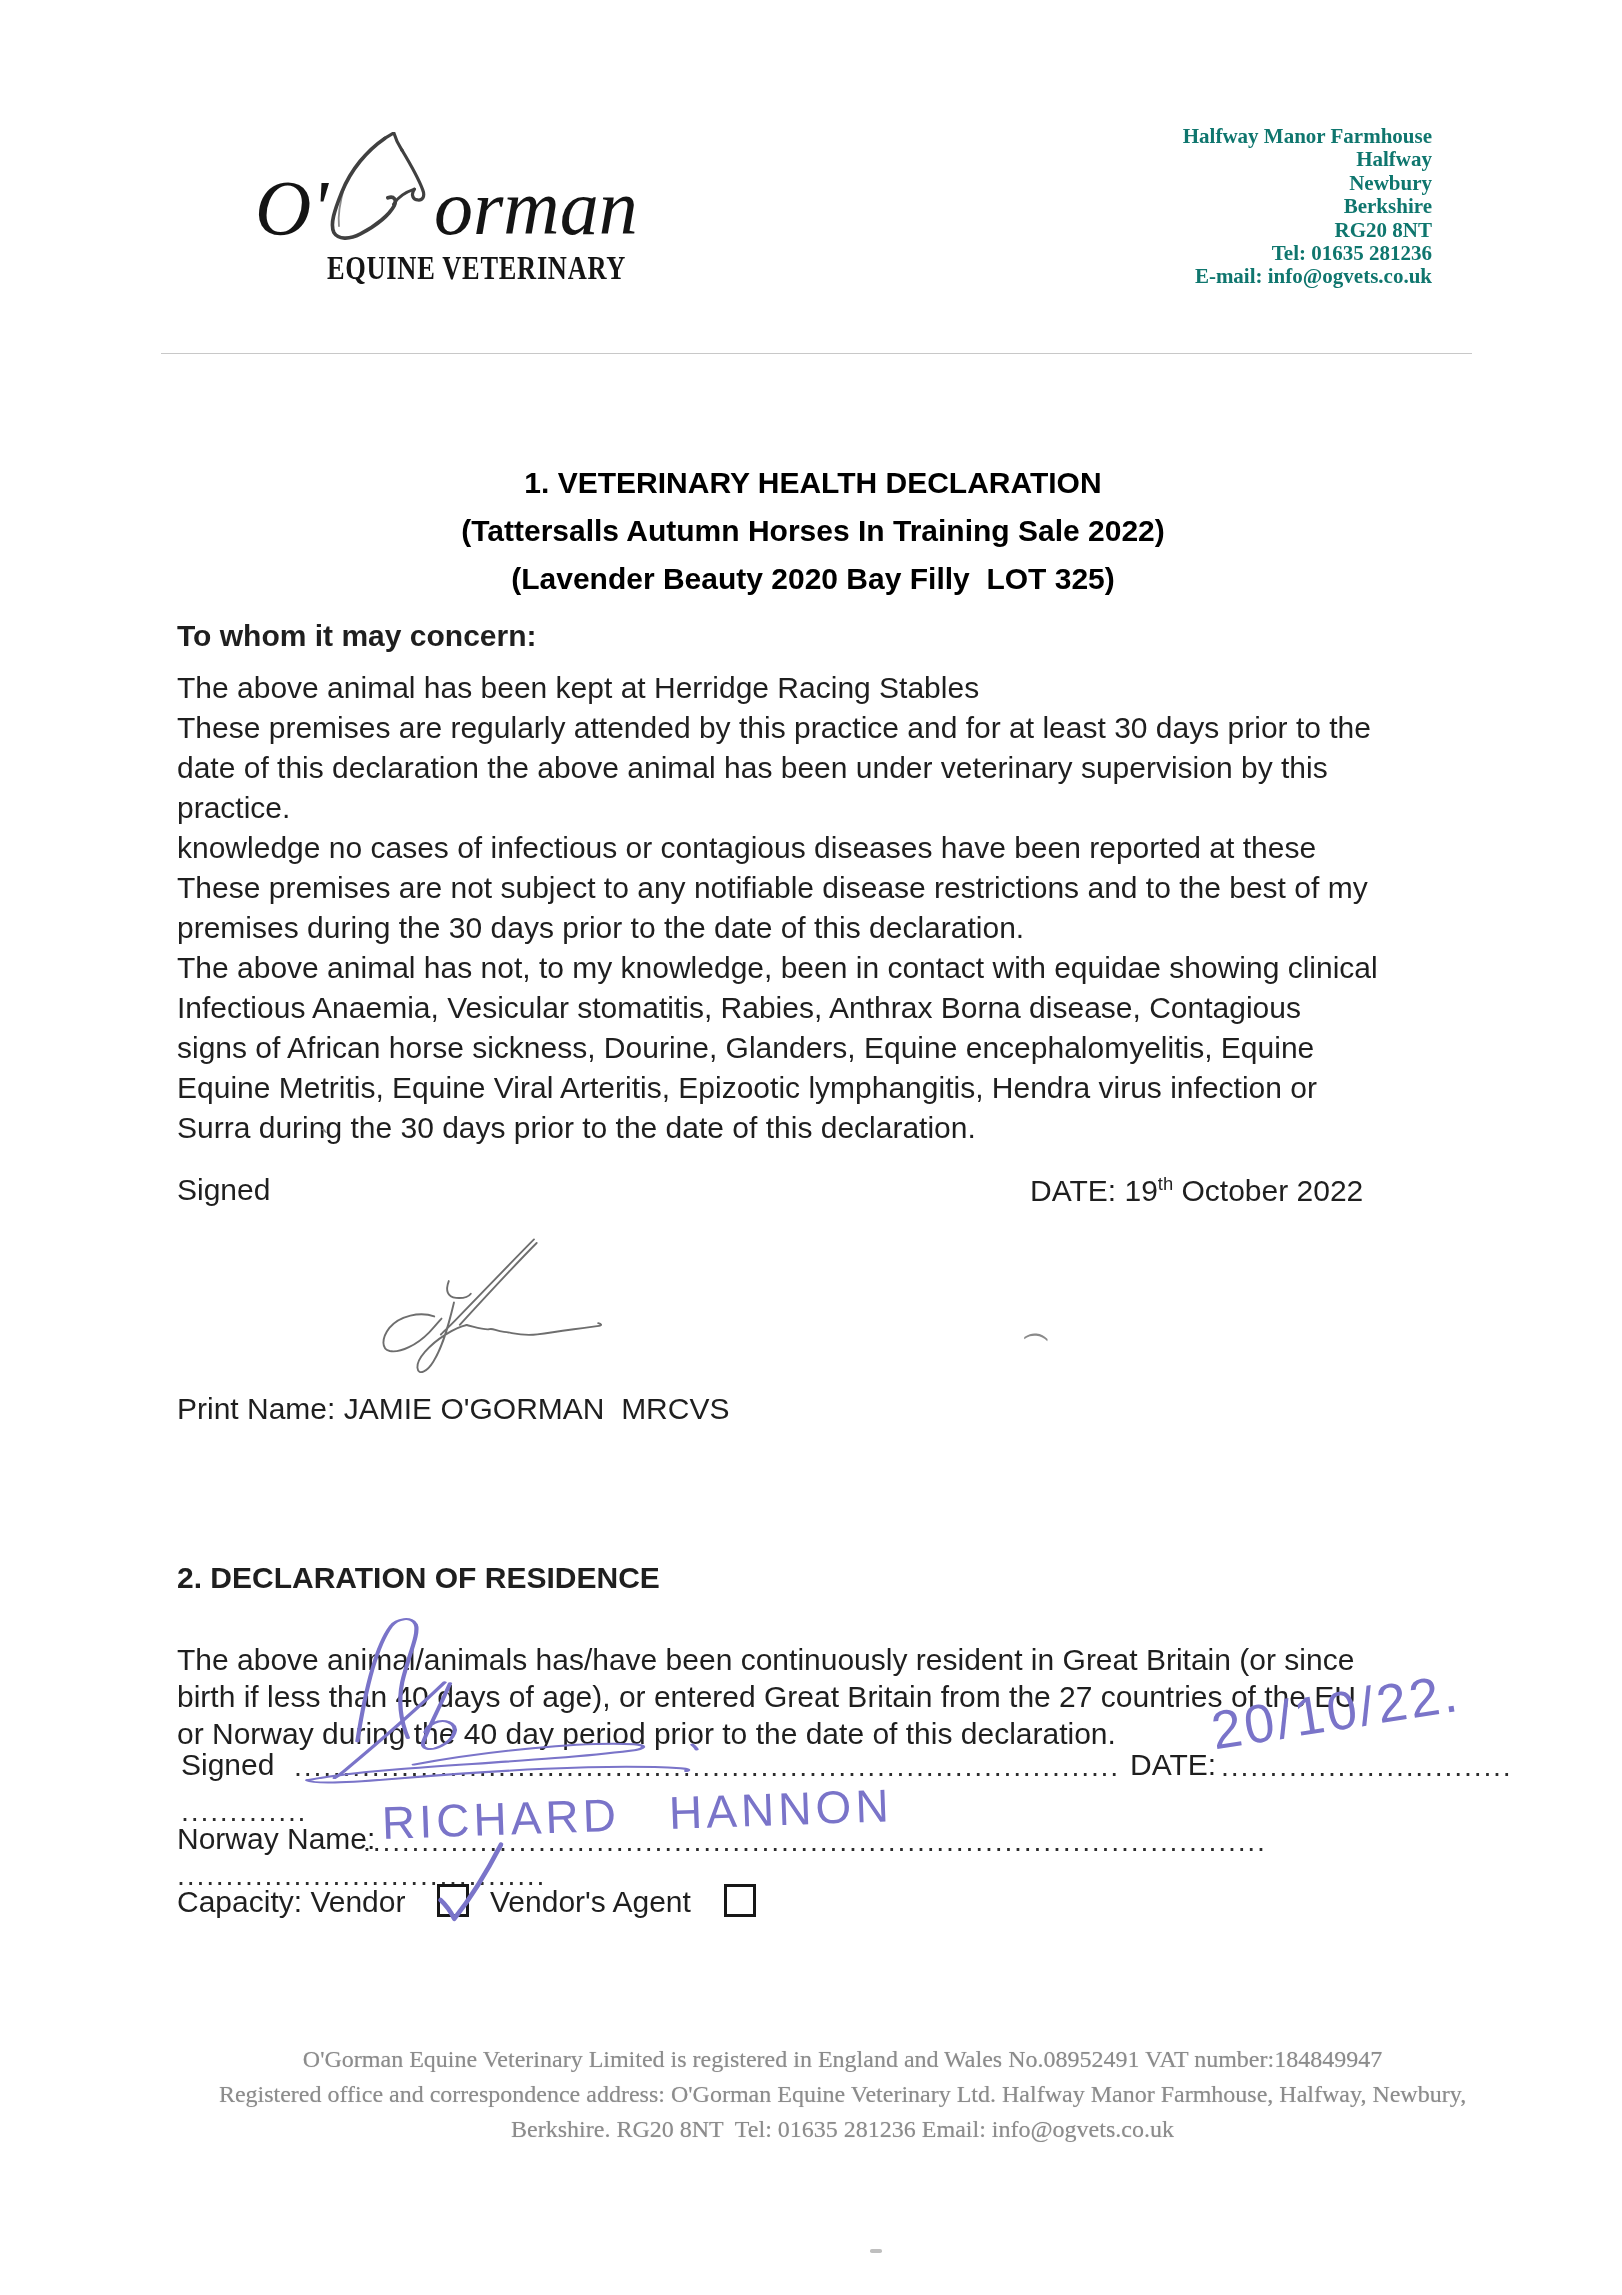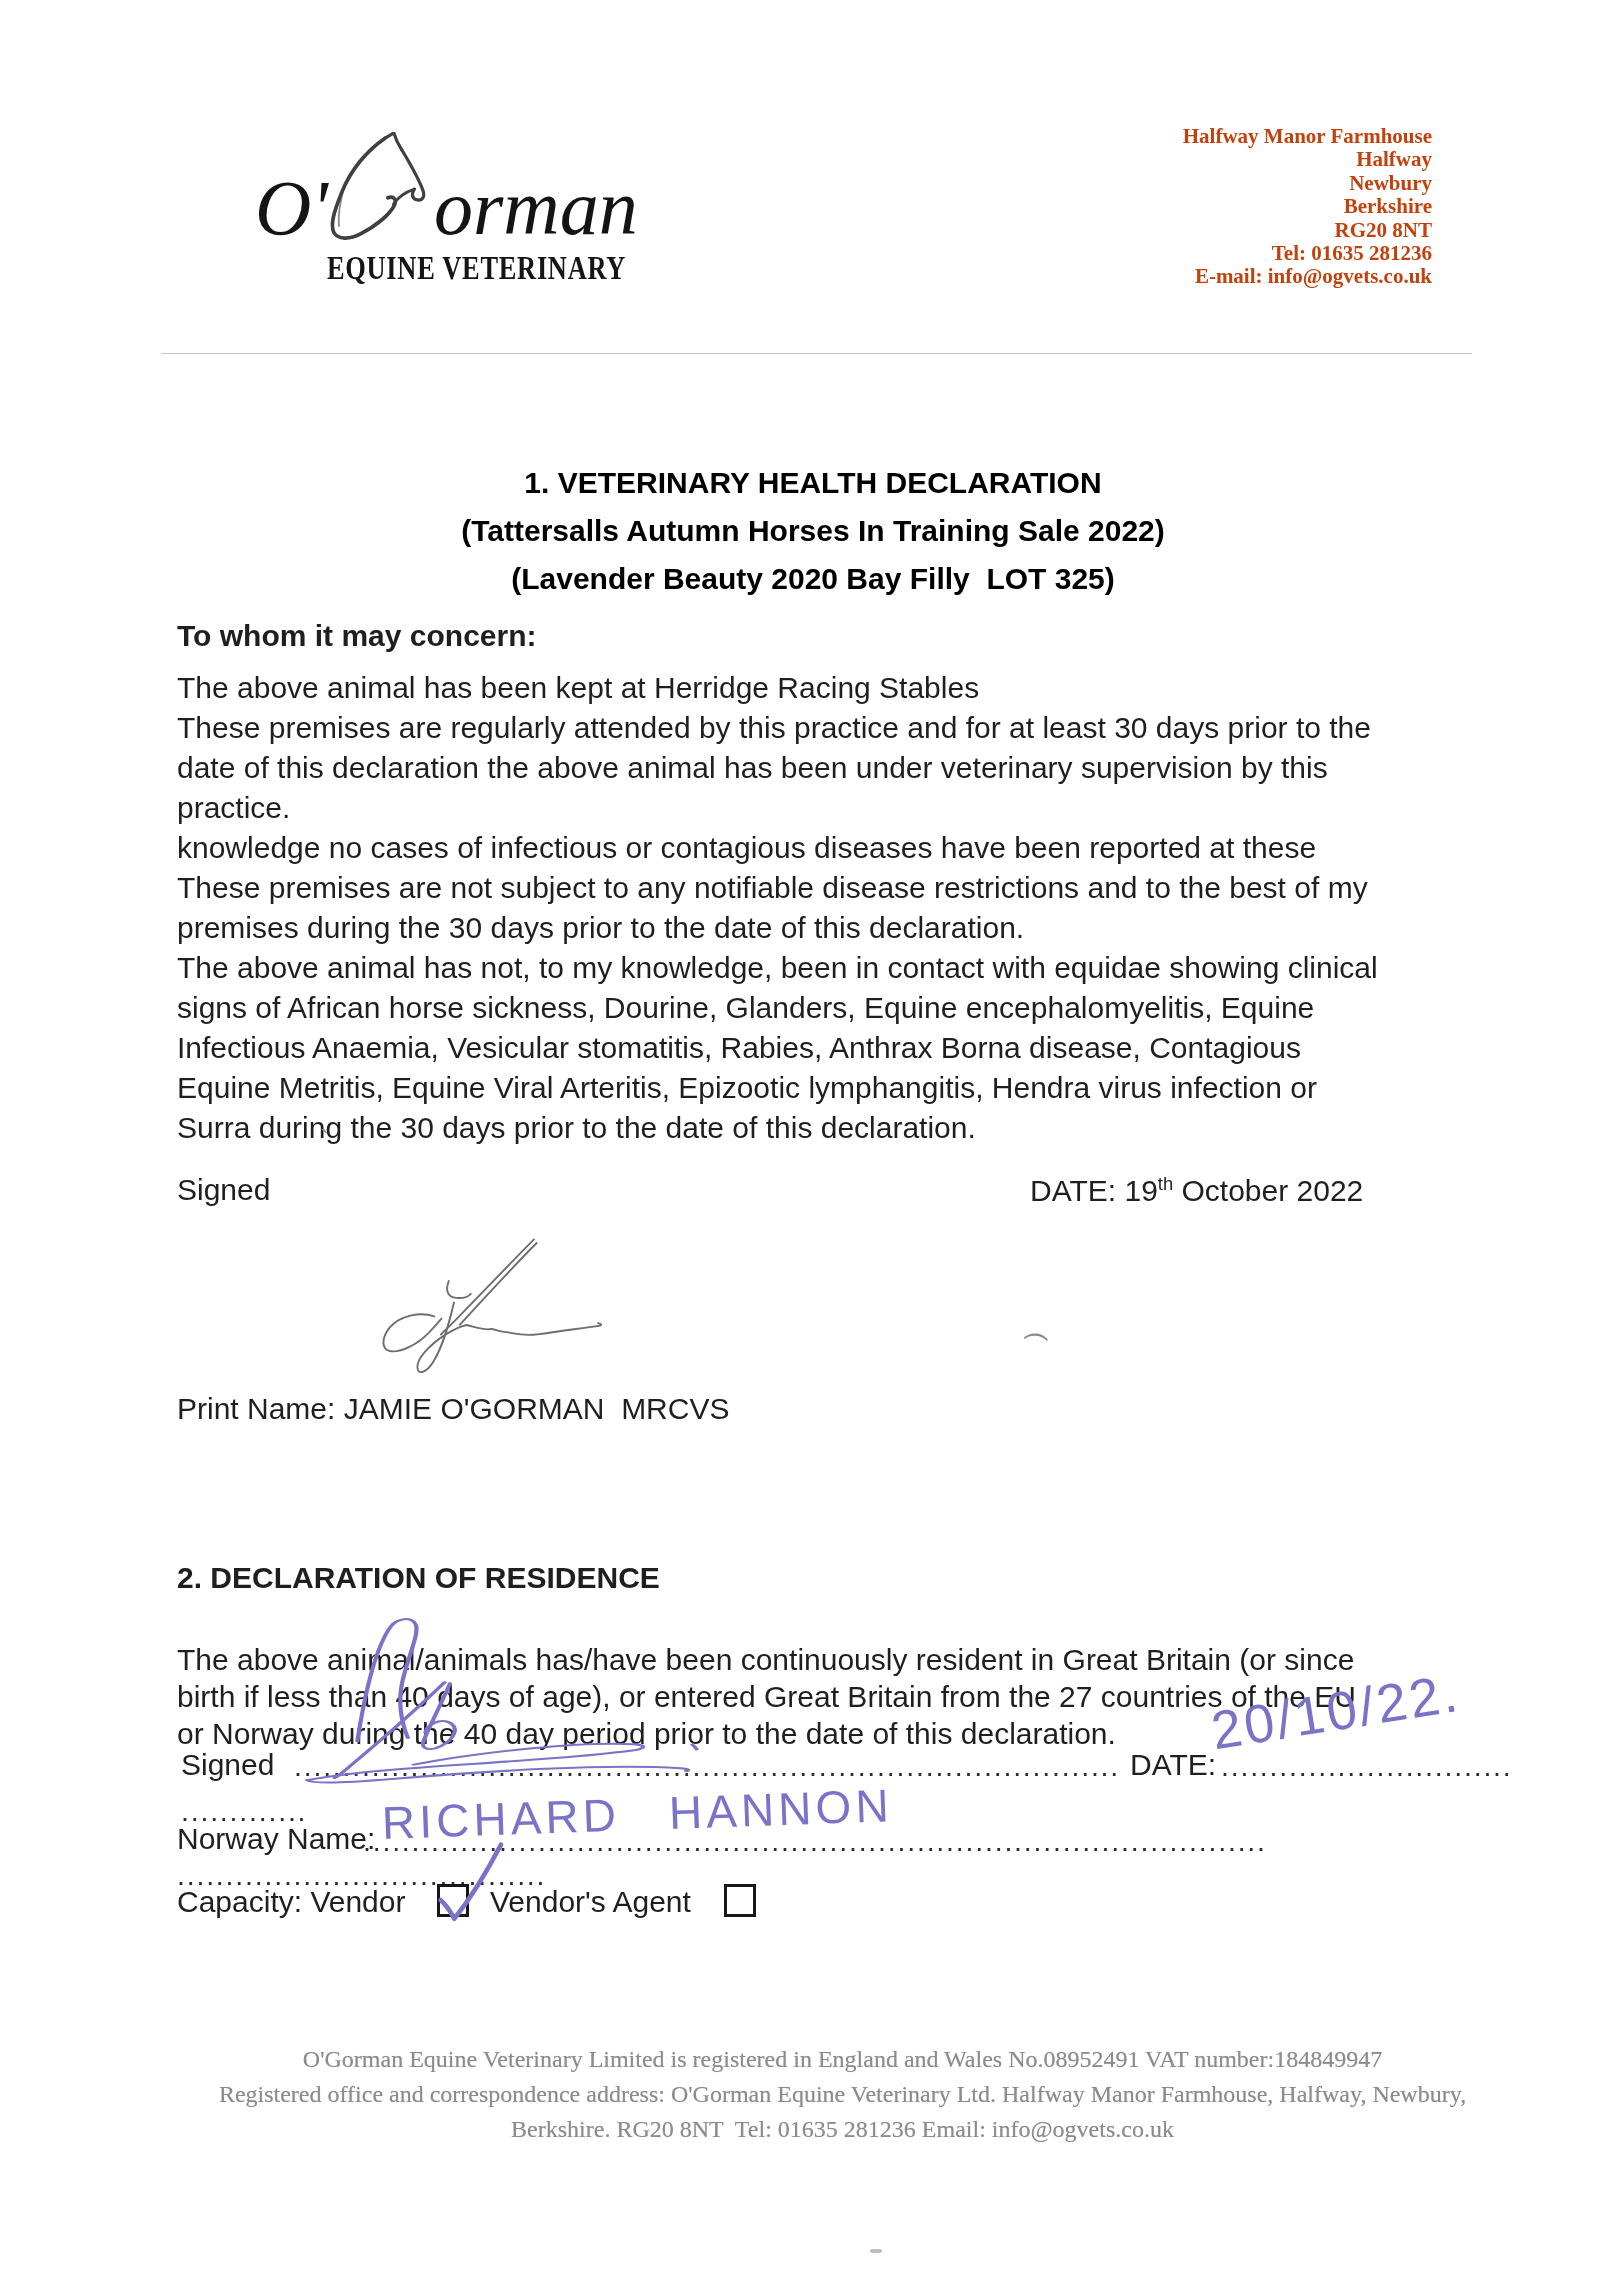--- a/index.html
+++ b/index.html
@@ -3,21 +3,21 @@
 <meta charset="utf-8">
 <style>
   html,body{margin:0;padding:0;}
   body{width:1623px;height:2295px;background:#ffffff;font-family:"Liberation Sans",sans-serif;color:var(--text,#1f1f1f);position:relative;}
   #page{position:absolute;inset:0;overflow:hidden;}
   .abs{position:absolute;}
   .pre{white-space:pre;}
   
   #logo-o,#logo-orman{font-family:"Liberation Serif",serif;font-style:italic;font-size:78px;line-height:78px;color:#141414;transform-origin:left top;}
   #logo-sub{font-family:"Liberation Serif",serif;font-weight:bold;font-size:33px;line-height:33px;letter-spacing:0.9px;color:#151515;transform:scaleX(0.80);transform-origin:left top;}
-  #address{right:191px;top:125px;text-align:right;font-family:"Liberation Serif",serif;font-weight:bold;font-size:21px;line-height:23.4px;color:#c2410c;}
+  #address{right:191px;top:125px;text-align:right;font-family:"Liberation Serif",serif;font-weight:bold;font-size:21px;line-height:23.4px;color:#0f766e;}
   #rule{left:161px;top:353px;width:1311px;height:1.4px;background:var(--rule,#c8c8c8);}
   
   #title{left:152px;top:459px;width:1322px;text-align:center;font-weight:bold;font-size:30px;line-height:48px;color:#000000;}
   #salutation{left:177px;top:619px;font-weight:bold;font-size:30px;}
   
   #para1{left:177px;top:668px;font-size:30px;line-height:40px;}
   #para2{left:177px;top:1641px;font-size:30px;line-height:37px;}
   .bodyline{white-space:pre;}
   
   .lbl{font-size:30px;}
@@ -76,22 +76,22 @@
 
   <div class="abs" id="para1">
       <div class="bodyline">The above animal has been kept at Herridge Racing Stables</div>
       <div class="bodyline">These premises are regularly attended by this practice and for at least 30 days prior to the</div>
       <div class="bodyline">date of this declaration the above animal has been under veterinary supervision by this</div>
       <div class="bodyline">practice.</div>
       <div class="bodyline">knowledge no cases of infectious or contagious diseases have been reported at these</div>
       <div class="bodyline">These premises are not subject to any notifiable disease restrictions and to the best of my</div>
       <div class="bodyline">premises during the 30 days prior to the date of this declaration.</div>
       <div class="bodyline">The above animal has not, to my knowledge, been in contact with equidae showing clinical</div>
+      <div class="bodyline">Infectious Anaemia, Vesicular stomatitis, Rabies, Anthrax Borna disease, Contagious</div>
       <div class="bodyline">signs of African horse sickness, Dourine, Glanders, Equine encephalomyelitis, Equine</div>
-      <div class="bodyline">Infectious Anaemia, Vesicular stomatitis, Rabies, Anthrax Borna disease, Contagious</div>
       <div class="bodyline">Equine Metritis, Equine Viral Arteritis, Epizootic lymphangitis, Hendra virus infection or</div>
       <div class="bodyline">Surra during the 30 days prior to the date of this declaration.</div>
     </div>
 
   <div class="abs lbl" style="left:177px;top:1173px;">Signed</div>
   <div class="abs lbl pre" style="left:1030px;top:1173px;"><span>DATE: 19</span><sup>th</sup><span> October 2022</span></div>
 
   <svg class="abs" style="left:321px;top:1203px;" width="321" height="193" viewBox="0 0 1545 927" preserveAspectRatio="none">
     <g fill="none" stroke="#6e6e6e" stroke-width="9" stroke-linecap="round" stroke-linejoin="round">
       <path d="M1025 175 C 955 245 800 405 645 565 C 608 603 585 622 577 632"></path>

